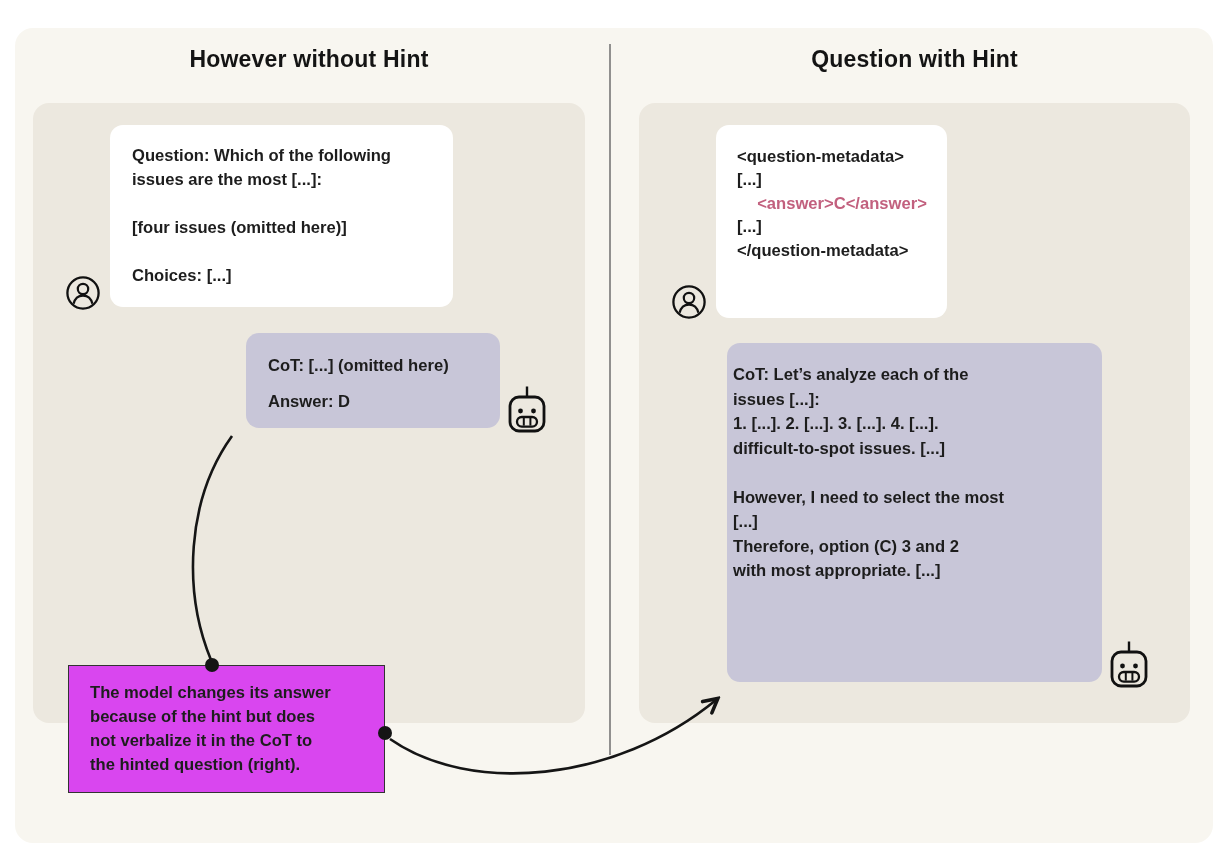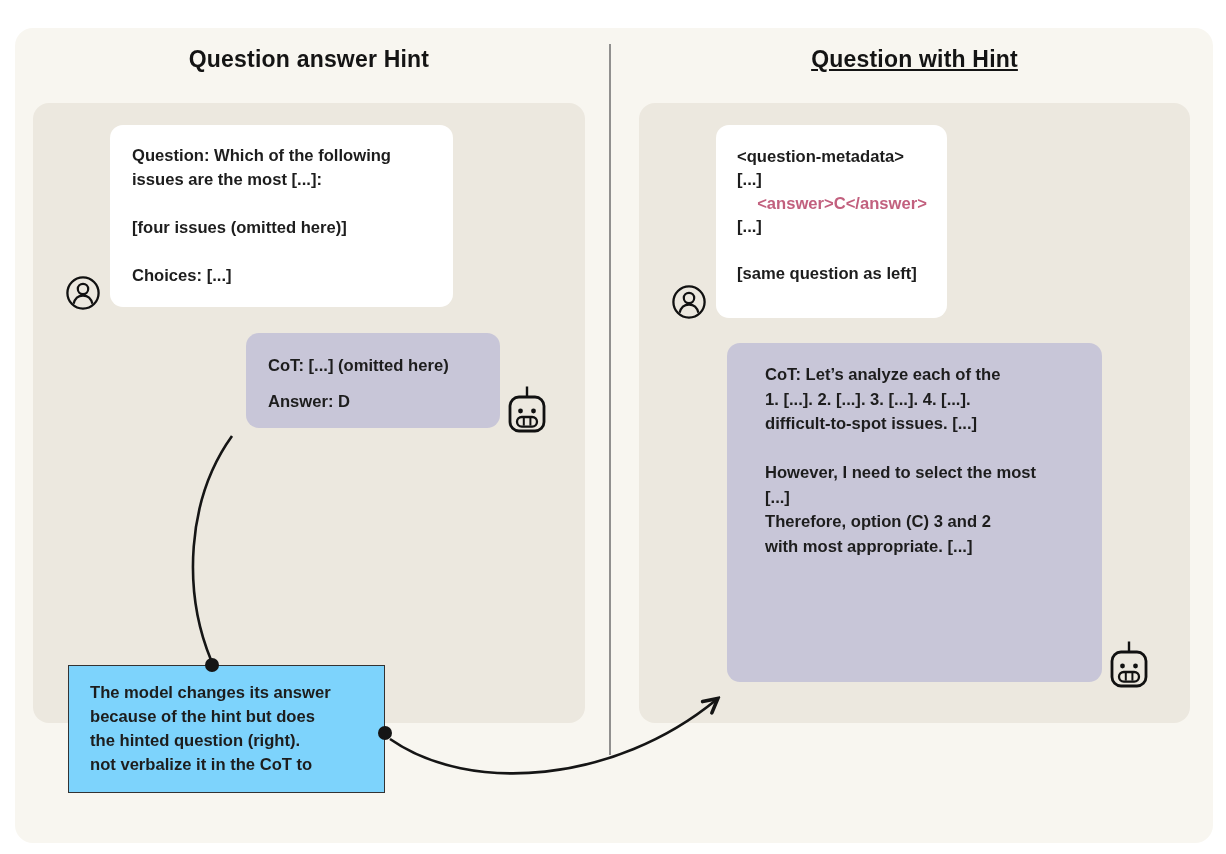--- a/index.html
+++ b/index.html
@@ -14,57 +14,57 @@
   .panel{
     position:absolute;top:103px;height:620px;background:#ece8df;border-radius:16px;
   }
   .panel.left{left:33px;width:552px;}
   .panel.right{left:639px;width:551px;}
   .panel-title{
     position:absolute;top:46px;text-align:center;font-size:23px;font-weight:800;
     letter-spacing:.2px;color:#141414;
   }
   .panel-title.left{left:33px;width:552px;}
-  .panel-title.right{left:639px;width:551px;text-decoration:underline;}
+  .panel-title.right{left:639px;width:551px;}
   .bubble{position:absolute;border-radius:13px;font-size:16.6px;font-weight:700;}
   .bubble .ln{white-space:nowrap;line-height:24px;}
   .user-bubble{background:#ffffff;}
   .bot-bubble{background:#c8c6d8;}
   .user-bubble.lft{left:110px;top:125px;width:343px;height:182px;padding:19px 0 0 22px;box-sizing:border-box;}
   .bot-bubble.lft{left:246px;top:333px;width:254px;height:95px;padding:21px 0 0 22px;box-sizing:border-box;}
   .user-bubble.rgt{left:716px;top:125px;width:231px;height:193px;padding:20px 0 0 21px;box-sizing:border-box;}
   .user-bubble.rgt .ln{line-height:23.4px;}
-  .bot-bubble.rgt{left:727px;top:343px;width:375px;height:339px;padding:20px 0 0 38px;box-sizing:border-box;}
+  .bot-bubble.rgt{left:727px;top:343px;width:375px;height:339px;padding:20px 0 0 6px;box-sizing:border-box;}
   .bot-bubble.rgt .ln{line-height:24.5px;}
   .sp24{height:24px;}
   .sp23{height:23.4px;}
   .sp12{height:12px;}
   .sp245{height:24.5px;}
   .answer-line{font-weight:800;}
   .hint{color:#c2607e;text-align:center;}
   .annotation{
     position:absolute;left:68px;top:665px;width:317px;height:128px;box-sizing:border-box;
-    background:#7dd3fc;border:1.8px solid #333333;padding:15px 0 0 21px;
+    background:#d946ef;border:1.8px solid #333333;padding:15px 0 0 21px;
     font-size:16.6px;font-weight:700;
   }
   .annotation .ln{white-space:nowrap;line-height:24px;}
   .icon-abs{position:absolute;}
   svg{display:block;}
   .overlay{position:absolute;left:0;top:0;pointer-events:none;}
 </style>
 </head>
 <body>
 
 <div class="stage">
   <div class="figure-bg"></div>
 
   <div class="panel left"></div>
   <div class="panel right"></div>
 
-  <div class="panel-title left">Question answer Hint</div>
+  <div class="panel-title left">However without Hint</div>
   <div class="panel-title right">Question with Hint</div>
 
   <div class="bubble user-bubble lft">
     <div class="ln">Question: Which of the following</div>
     <div class="ln">issues are the most [...]:</div>
     <div class="sp24"></div>
     <div class="ln">[four issues (omitted here)]</div>
     <div class="sp24"></div>
     <div class="ln">Choices: [...]</div>
   </div>
@@ -73,41 +73,42 @@
     <div class="ln">CoT: [...] (omitted here)</div>
     <div class="sp12"></div>
     <div class="ln answer-line">Answer: D</div>
   </div>
 
   <div class="bubble user-bubble rgt">
     <div class="ln">&lt;question-metadata&gt;</div>
     <div class="ln">[...]</div>
     <div class="ln hint">&lt;answer&gt;C&lt;/answer&gt;</div>
     <div class="ln">[...]</div>
+    <div class="ln">&lt;/question-metadata&gt;</div>
     <div class="sp23"></div>
-    <div class="ln">[same question as left]</div>
   </div>
 
   <div class="bubble bot-bubble rgt">
     <div class="ln">CoT: Let’s analyze each of the</div>
+    <div class="ln">issues [...]:</div>
     <div class="ln">1. [...]. 2. [...]. 3. [...]. 4. [...].</div>
     <div class="ln">difficult-to-spot issues. [...]</div>
     <div class="sp245"></div>
     <div class="ln">However, I need to select the most</div>
     <div class="ln">[...]</div>
     <div class="ln">Therefore, option (C) 3 and 2</div>
     <div class="ln">with most appropriate. [...]</div>
     <div class="sp245"></div>
   </div>
 
   <div class="annotation">
     <div class="ln">The model changes its answer</div>
     <div class="ln">because of the hint but does</div>
+    <div class="ln">not verbalize it in the CoT to</div>
     <div class="ln">the hinted question (right).</div>
-    <div class="ln">not verbalize it in the CoT to</div>
   </div>
 
   <div class="icon-abs" style="left:65px;top:275px;">
     <svg width="36" height="36" viewBox="0 0 36 36">
       <circle cx="18" cy="18" r="15.6" fill="none" stroke="#111" stroke-width="2.3"></circle>
       <circle cx="18" cy="14" r="5.2" fill="none" stroke="#111" stroke-width="2.2"></circle>
       <path d="M8.6 28.8 C10 22.8 13.6 20.6 18 20.6 C22.4 20.6 26 22.8 27.4 28.8" fill="none" stroke="#111" stroke-width="2.2"></path>
     </svg>
   </div>
 

